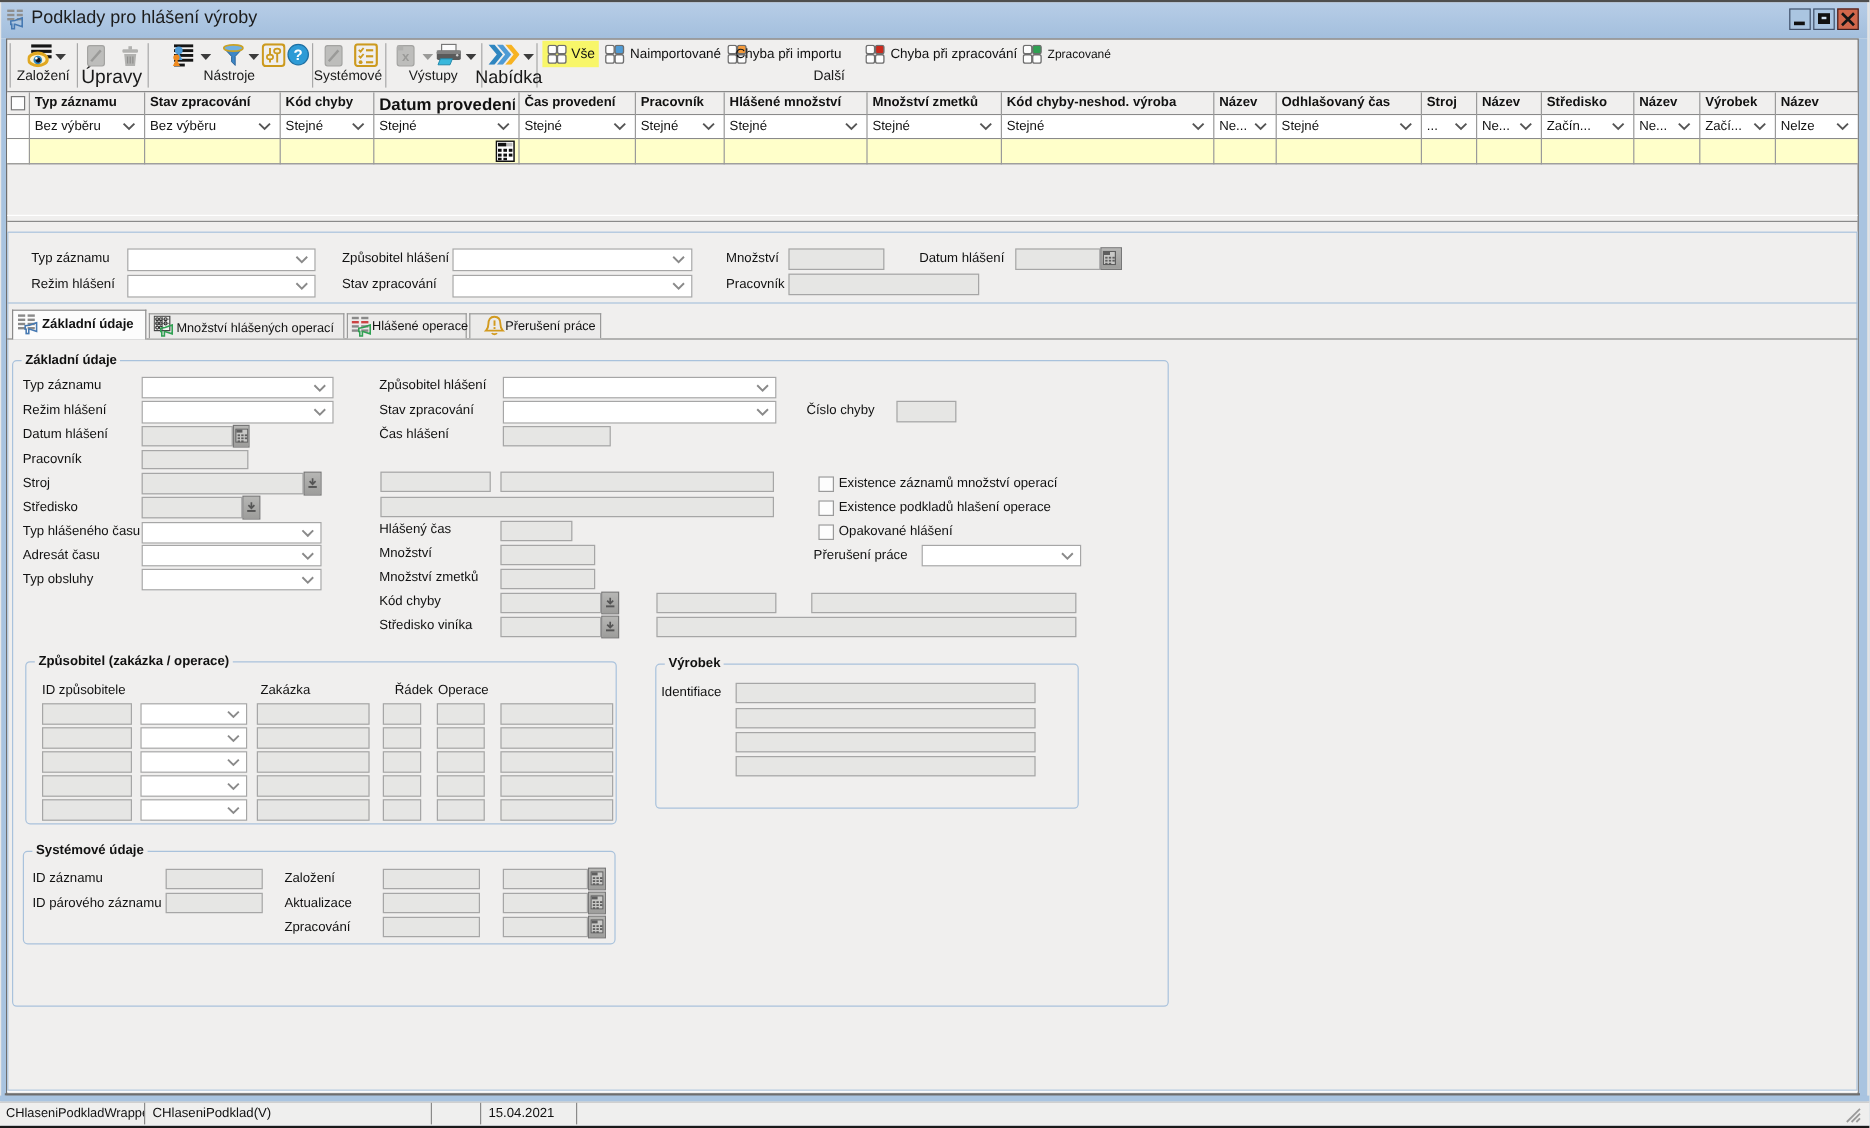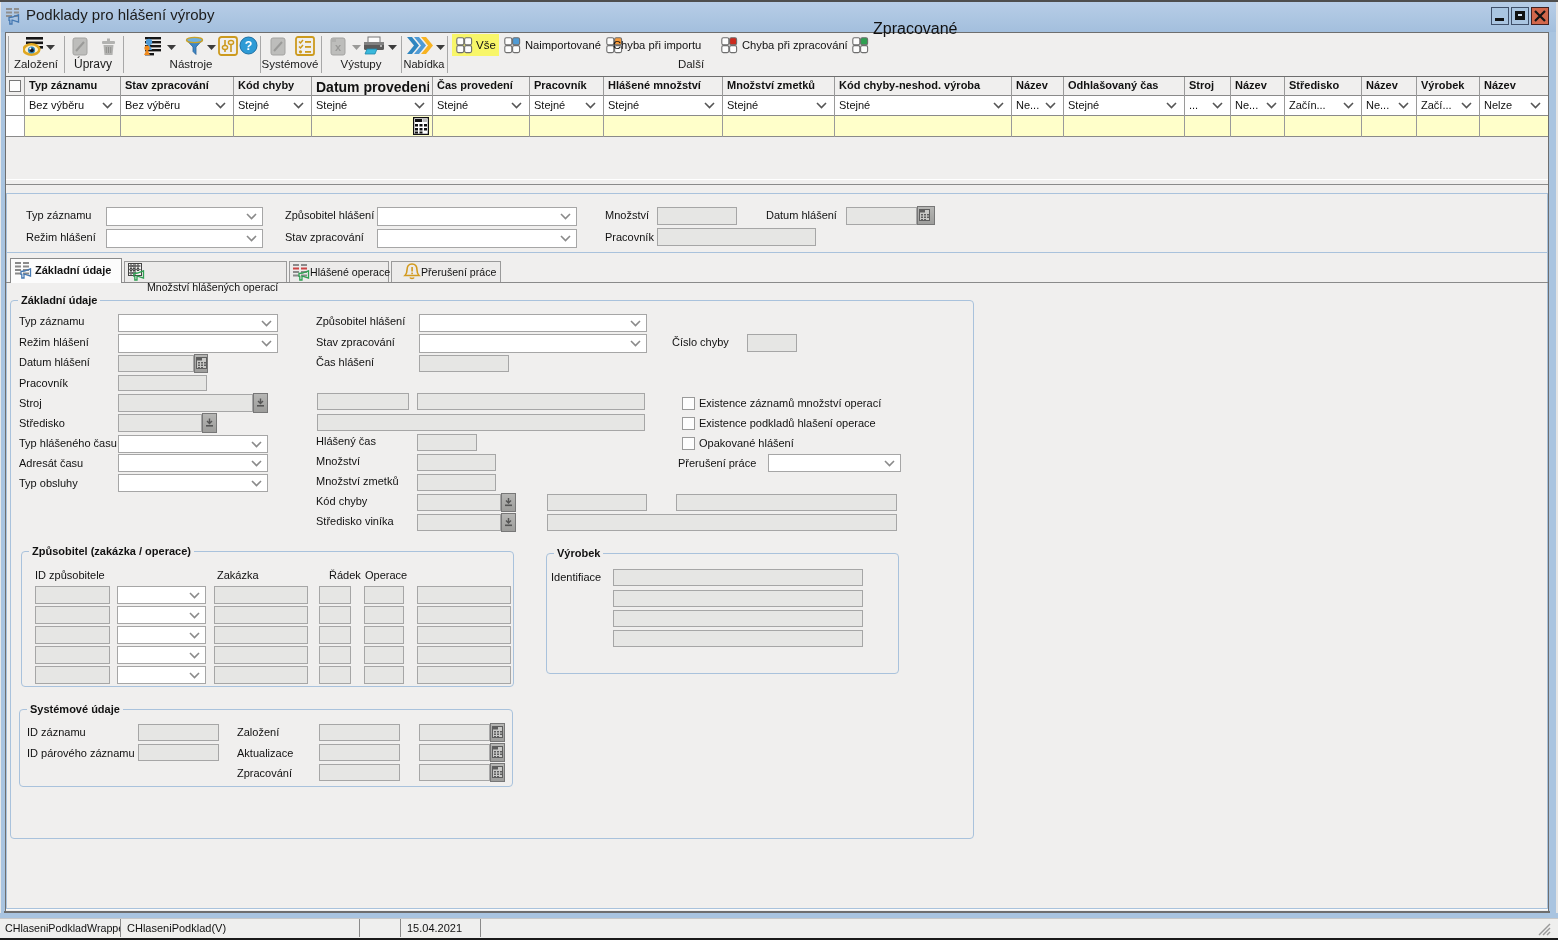--- a/index.html
+++ b/index.html
@@ -41,25 +41,25 @@
   </svg>
 <div style="position:absolute;left:5px;top:32px;width:1544px;height:881px;background:#f0efee;border:1px solid #6e6e6e"></div>
 <div style="position:absolute;left:8px;top:36px;width:1px;height:37px;background:#a8a8a8"></div>
 <div style="position:absolute;left:64px;top:36px;width:1px;height:37px;background:#a8a8a8"></div>
 <div style="position:absolute;left:123px;top:36px;width:1px;height:37px;background:#a8a8a8"></div>
 <div style="position:absolute;left:260px;top:36px;width:1px;height:37px;background:#a8a8a8"></div>
 <div style="position:absolute;left:321px;top:36px;width:1px;height:37px;background:#a8a8a8"></div>
 <div style="position:absolute;left:401px;top:36px;width:1px;height:37px;background:#a8a8a8"></div>
 <div style="position:absolute;left:447px;top:36px;width:1px;height:37px;background:#a8a8a8"></div>
 <div class="lb" style="left:36px;top:57px;transform:translateX(-50%);font-size:11.5px;color:#1a1a1a">Založení</div>
-<div class="lb" style="left:93px;top:57px;transform:translateX(-50%);font-size:12px;color:#1a1a1a">Úpravy</div>
+<div class="lb" style="left:93px;top:57px;transform:translateX(-50%);font-size:16px;color:#1a1a1a">Úpravy</div>
 <div class="lb" style="left:191px;top:57px;transform:translateX(-50%);font-size:11.5px;color:#1a1a1a">Nástroje</div>
 <div class="lb" style="left:290px;top:57px;transform:translateX(-50%);font-size:11.5px;color:#1a1a1a">Systémové</div>
 <div class="lb" style="left:361px;top:57px;transform:translateX(-50%);font-size:11.5px;color:#1a1a1a">Výstupy</div>
-<div class="lb" style="left:424px;top:57px;transform:translateX(-50%);font-size:11px;color:#1a1a1a">Nabídka</div>
+<div class="lb" style="left:424px;top:57px;transform:translateX(-50%);font-size:15px;color:#1a1a1a">Nabídka</div>
 <div class="lb" style="left:691px;top:57px;transform:translateX(-50%);font-size:11.5px;color:#1a1a1a">Další</div>
 <svg class="ab" style="left:23px;top:36px" width="22" height="20">
 <rect x="3" y="1" width="17" height="2.6" fill="#151515"></rect>
     <rect x="3" y="5.5" width="17" height="2.6" fill="#151515"></rect>
 <rect x="12" y="10" width="8" height="2.6" fill="#151515"></rect>
 <ellipse cx="8.5" cy="13.5" rx="7.8" ry="5.2" fill="#fdf2cf" stroke="#e0a822" stroke-width="2.6"></ellipse>
 <circle cx="8.5" cy="14" r="3.6" fill="#2f86c0"></circle>
     <circle cx="8.8" cy="14.2" r="2" fill="#14141c"></circle>
     <circle cx="7.3" cy="12.6" r="1" fill="#fff"></circle>
 </svg>
@@ -180,21 +180,21 @@
     <rect x="0.8" y="8.6" width="7" height="7" rx="1.6" fill="#fdfdfd" stroke="#6e6e6e" stroke-width="1.1"></rect>
     <rect x="8.6" y="8.6" width="7" height="7" rx="1.6" fill="#fdfdfd" stroke="#6e6e6e" stroke-width="1.1"></rect>
   </svg>
 <div class="lb" style="left:742px;top:38px;font-size:11.2px">Chyba při zpracování</div>
 <svg class="ab" style="left:852px;top:37px" width="17" height="17">
     <rect x="0.8" y="0.8" width="7" height="7" rx="1.6" fill="#fdfdfd" stroke="#6e6e6e" stroke-width="1.1"></rect>
     <rect x="8.6" y="0.8" width="7" height="7" rx="1.6" fill="#2fa052" stroke="#6e6e6e" stroke-width="1.1"></rect>
     <rect x="0.8" y="8.6" width="7" height="7" rx="1.6" fill="#fdfdfd" stroke="#6e6e6e" stroke-width="1.1"></rect>
     <rect x="8.6" y="8.6" width="7" height="7" rx="1.6" fill="#fdfdfd" stroke="#6e6e6e" stroke-width="1.1"></rect>
   </svg>
-<div class="lb" style="left:873px;top:21px;font-size:16px">Zpracované</div>
+<div class="lb" style="left:873px;top:38px;font-size:10px">Zpracované</div>
 <div style="position:absolute;left:6px;top:76px;width:1542px;height:1px;background:#6e6e6e"></div>
 <div style="position:absolute;left:6px;top:77px;width:1542px;height:18px;background:#f0efee"></div>
 <div style="position:absolute;left:6px;top:95px;width:1542px;height:1px;background:#8a8a8a"></div>
 <div style="position:absolute;left:6px;top:96px;width:1542px;height:19px;background:#fff"></div>
 <div style="position:absolute;left:6px;top:115px;width:1542px;height:1px;background:#8a8a8a"></div>
 <div style="position:absolute;left:6px;top:116px;width:1542px;height:20px;background:#ffffca"></div>
 <div style="position:absolute;left:6px;top:116px;width:18px;height:20px;background:#fff"></div>
 <div style="position:absolute;left:6px;top:136px;width:1542px;height:1px;background:#8a8a8a"></div>
 <div style="position:absolute;left:6px;top:179px;width:1542px;height:1px;background:#ffffff"></div>
 <div style="position:absolute;left:6px;top:184px;width:1542px;height:1px;background:#8a8a8a"></div>
@@ -388,21 +388,21 @@
       <circle cx="6" cy="6.5" r="1.2"></circle>
       <circle cx="10" cy="6.5" r="1.2"></circle>
 <circle cx="3" cy="10" r="1.2"></circle>
       <circle cx="6" cy="10" r="1.2"></circle>
     </g>
 <path d="M1 3 H13 M1 6.5 H13 M7.5 1 V12" stroke="#555" stroke-width="0.6"></path>
   </svg>
 <svg class="ab" style="left:133px;top:270px;z-index:4" width="12.0" height="11.0" viewBox="0 0 12 11">
     <path d="M1 3.5 L4.5 3 L10.5 0.8 L10.5 8.2 L4.5 6.2 L4 6.2 L4 10 L1.8 10 L1.8 6.3 L1 6.3 Z" fill="none" stroke="#2fa052" stroke-width="1.3"></path>
   </svg>
-<div class="lb" style="left:147px;top:280px;z-index:4;font-size:10.6px">Množství hlášených operací</div>
+<div class="lb" style="left:147px;top:267px;z-index:4;font-size:10.6px">Množství hlášených operací</div>
 <svg class="ab" style="left:293px;top:263px;z-index:4" width="18" height="18">
     <rect x="0" y="1" width="6" height="2" fill="#8a8a8a"></rect>
     <rect x="8" y="1" width="6" height="2" fill="#8a8a8a"></rect>
     <rect x="0" y="4.5" width="6" height="2" fill="#cc4444"></rect>
     <rect x="8" y="4.5" width="6" height="2" fill="#cc4444"></rect>
     <rect x="0" y="8.0" width="6" height="2" fill="#8a8a8a"></rect>
     <rect x="8" y="8.0" width="6" height="2" fill="#8a8a8a"></rect>
     <rect x="0" y="11.5" width="6" height="2" fill="#8a8a8a"></rect>
     <rect x="8" y="11.5" width="6" height="2" fill="#8a8a8a"></rect>
   </svg>

